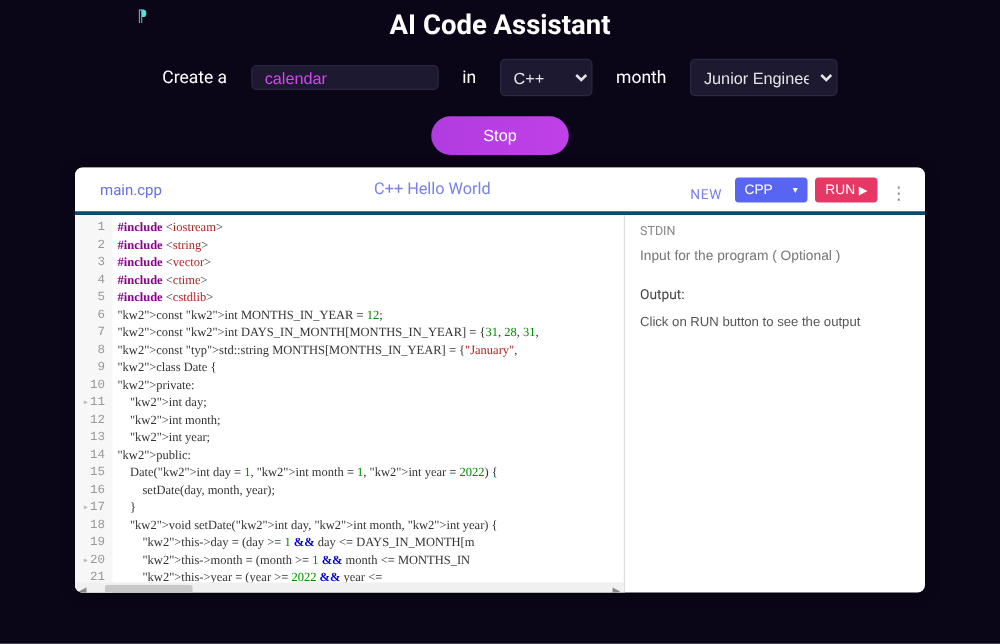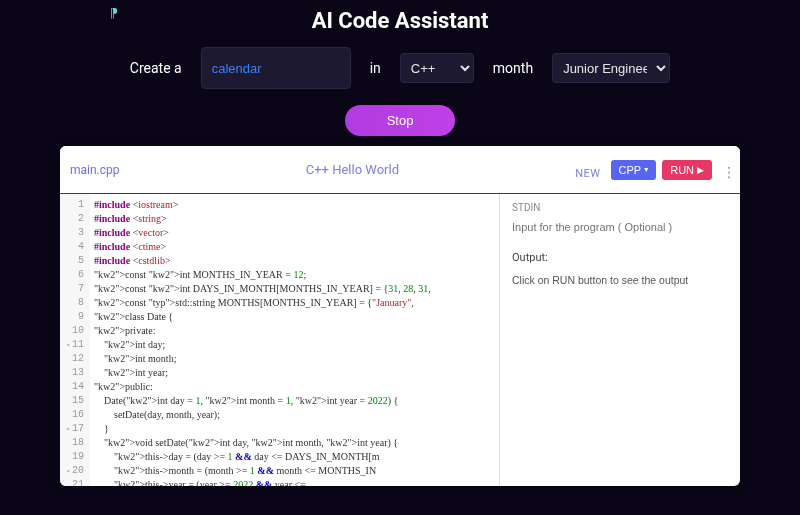--- a/index.html
+++ b/index.html
@@ -1,30 +1,30 @@
 <!DOCTYPE html>
 <html><head>
 <meta charset="utf-8">
 <style>
 *{box-sizing:border-box;margin:0;padding:0;}
 body{background:#0a0618;font-family:-apple-system,BlinkMacSystemFont,"Segoe UI",Roboto,sans-serif;color:#fff;width:800px;height:515px;overflow:hidden;}
 .page{display:flex;flex-direction:column;align-items:center;padding:8px 0 0 0;}
 .title{font-size:22px;font-weight:700;color:#fff;margin-bottom:14px;text-align:center;}
 .prompt-row{display:flex;align-items:center;gap:19px;margin-bottom:16px;}
 .prompt-label{font-size:14px;color:#fff;}
-.prompt-input{background:#1c1930;border:1px solid #2a2742;border-radius:4px;padding:6px 10px;color:#3b82f6;font-size:13px;height:42px;width:150px;}
+.prompt-input{background:#1c1930;border:1px solid #2a2742;border-radius:4px;padding:6px 10px;color:#d946ef;font-size:13px;height:20px;width:150px;}
 .prompt-select{background:#1c1930;border:1px solid #2a2742;border-radius:4px;padding:4px 6px;color:#e5e5e5;font-size:13px;height:30px;}
 .stop-btn{background:#a832d6;background:linear-gradient(90deg,#b03ce0,#c140e8);border:none;border-radius:18px;padding:8px 42px;color:#fff;font-size:13px;font-weight:500;cursor:pointer;margin-bottom:10px;}
 .ide-wrap{width:680px;height:340px;background:#fff;border-radius:6px;overflow:hidden;position:relative;box-shadow:0 2px 10px rgba(0,0,0,0.4);}
-.ide-header{display:flex;align-items:center;height:48px;padding:0 0;border-bottom:1px solid #0c4a6e;background:#fff;}
+.ide-header{display:flex;align-items:center;height:38px;padding:0 10px;border-bottom:3px solid #0c4a6e;background:#fff;}
 .file-tab{color:#6a6fe8;font-size:12px;padding:0 10px;}
 .ide-title{flex:1;text-align:center;color:#7b7fe8;font-size:13px;}
 .ide-actions{display:flex;align-items:flex-end;gap:6px;}
 .new-link{color:#7b7fe8;font-size:11px;margin-right:4px;letter-spacing:0.5px;}
-.lang-btn{background:#5865f2;color:#fff;border:none;border-radius:3px;padding:4px 8px;font-size:11px;font-weight:500;display:flex;align-items:center;gap:3px;}
+.lang-btn{background:#5865f2;color:#fff;border:none;border-radius:3px;padding:4px 8px;font-size:11px;font-weight:500;display:flex;align-items:center;gap:16px;}
 .run-btn{background:#e73865;color:#fff;border:none;border-radius:3px;padding:4px 8px;font-size:11px;font-weight:500;display:flex;align-items:center;gap:3px;}
 .more-btn{color:#888;font-size:14px;padding:0 4px;background:none;border:none;cursor:pointer;}
 .ide-body{display:flex;height:calc(100% - 34px);}
 .editor-pane{flex:1;display:flex;overflow:hidden;border-right:1px solid #ddd;position:relative;}
 .gutter{background:#f7f7f7;color:#999;font-family:"Courier New",monospace;font-size:10px;text-align:right;padding:4px 6px 4px 2px;line-height:14px;user-select:none;width:30px;}
 .gutter .ln{display:block;}
 .fold{display:inline-block;width:6px;color:#bbb;font-size:8px;margin-right:1px;}
 .code{flex:1;font-family:Liberation Serif, serif;font-size:10px;line-height:14px;padding:4px 0 4px 4px;color:#333;white-space:pre;overflow:hidden;}
 .kw{color:#8b008b;font-weight:bold;}
 .kw2{color:#0000cd;font-weight:bold;}

